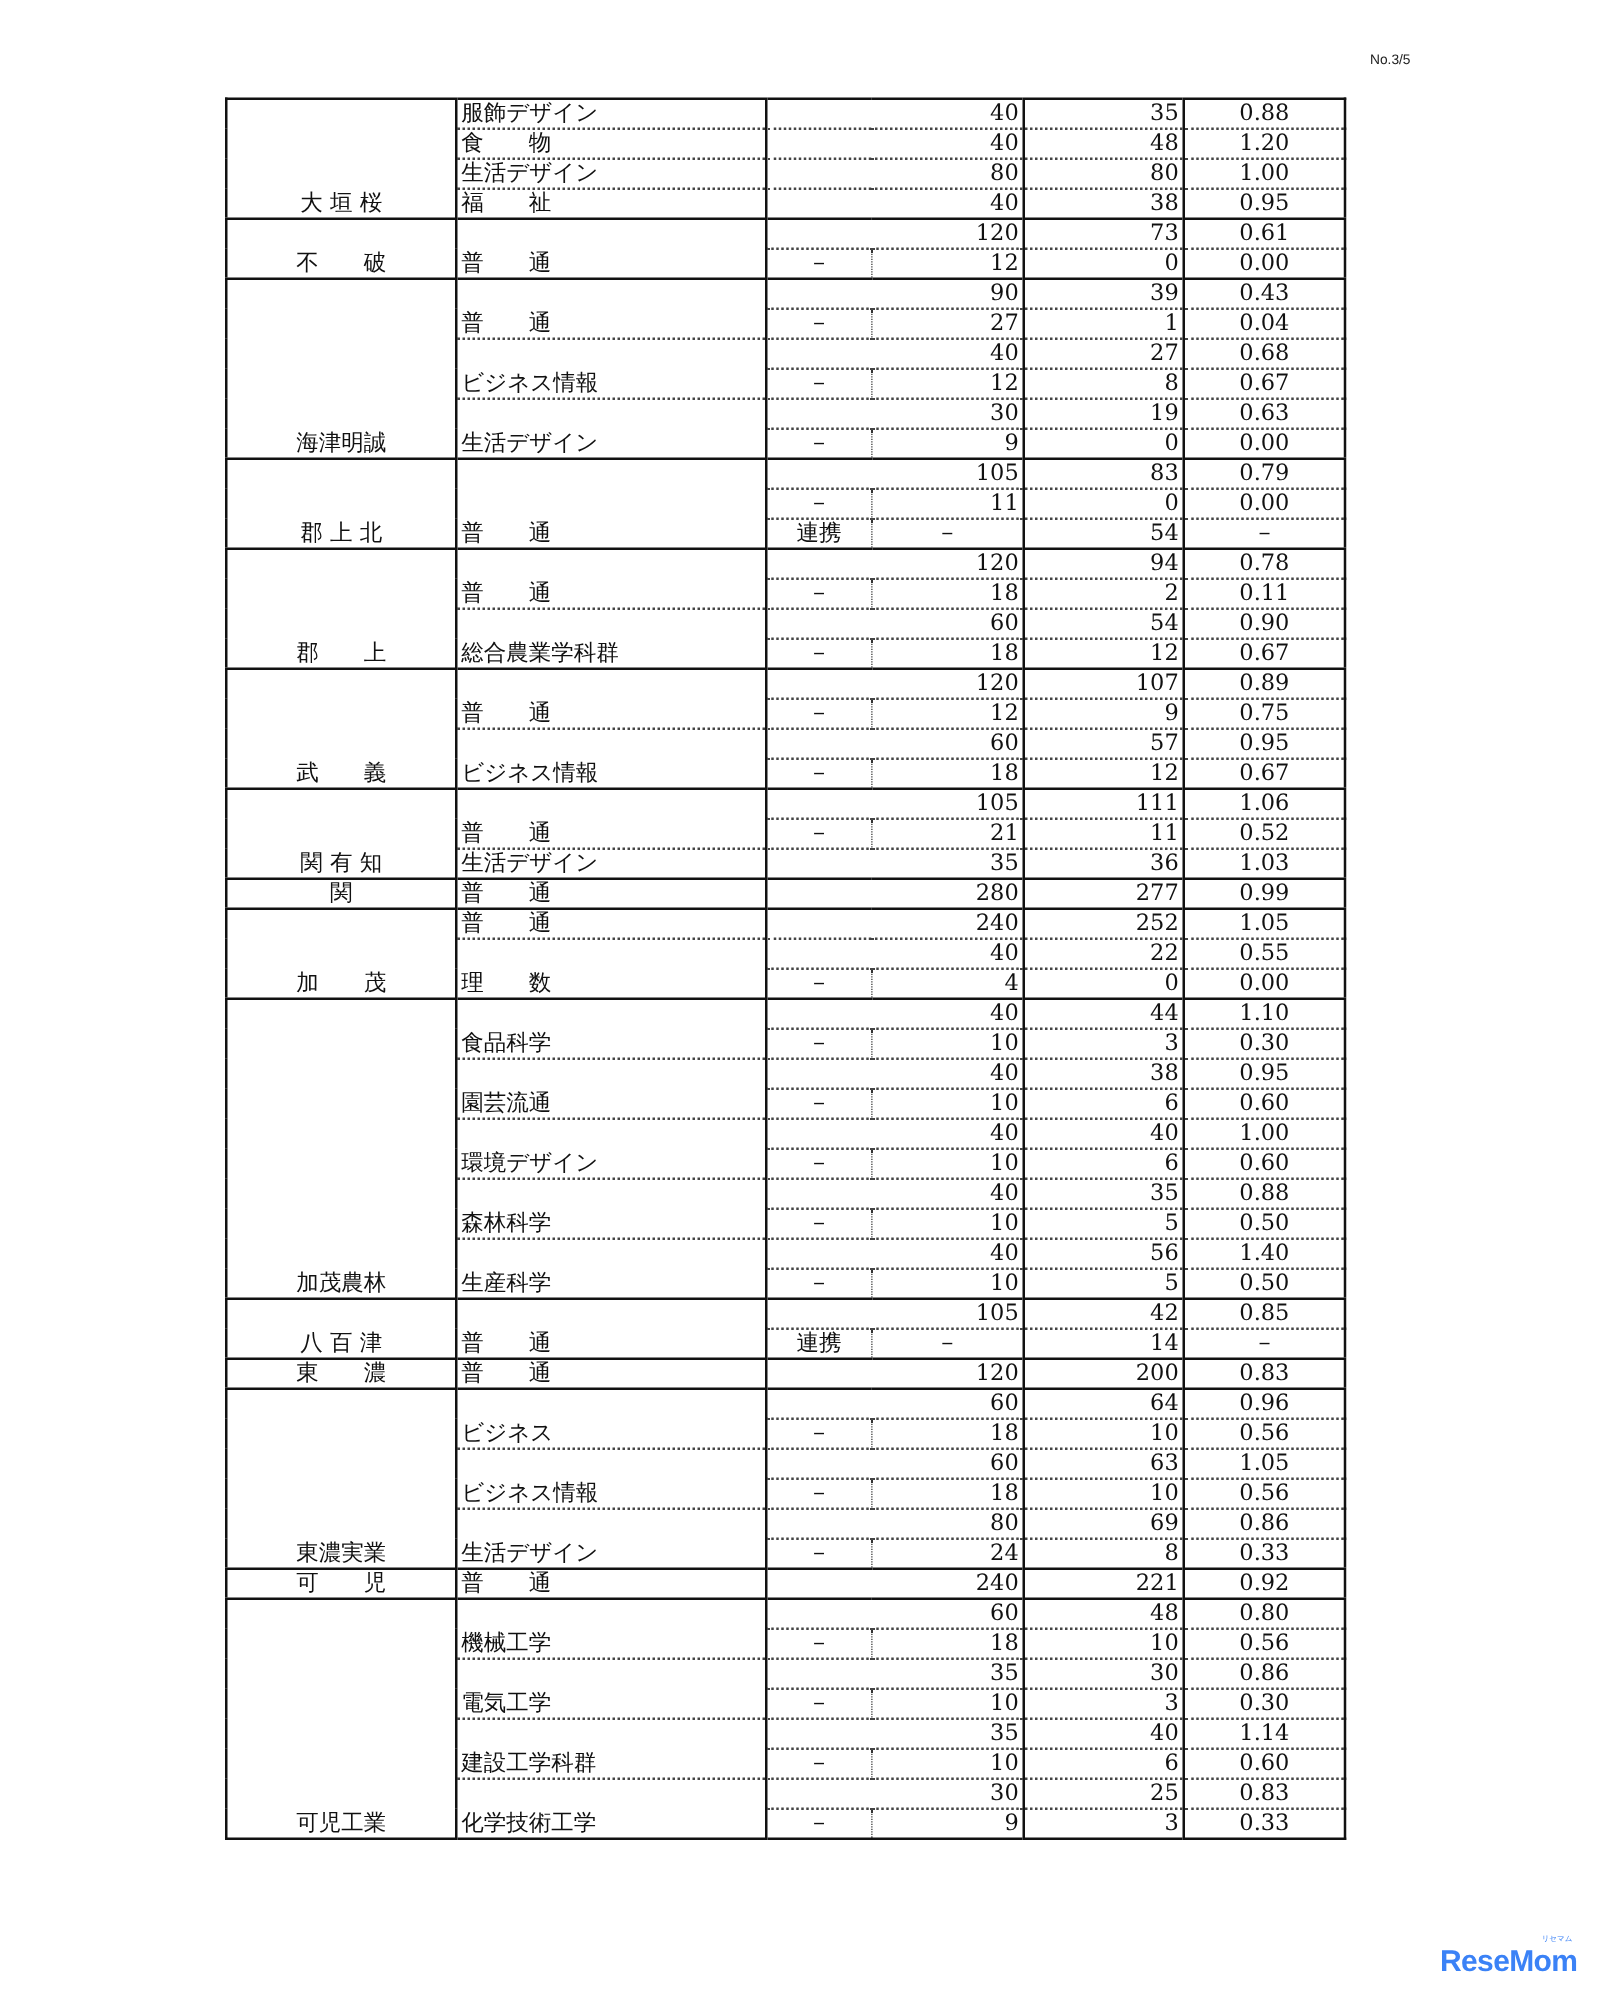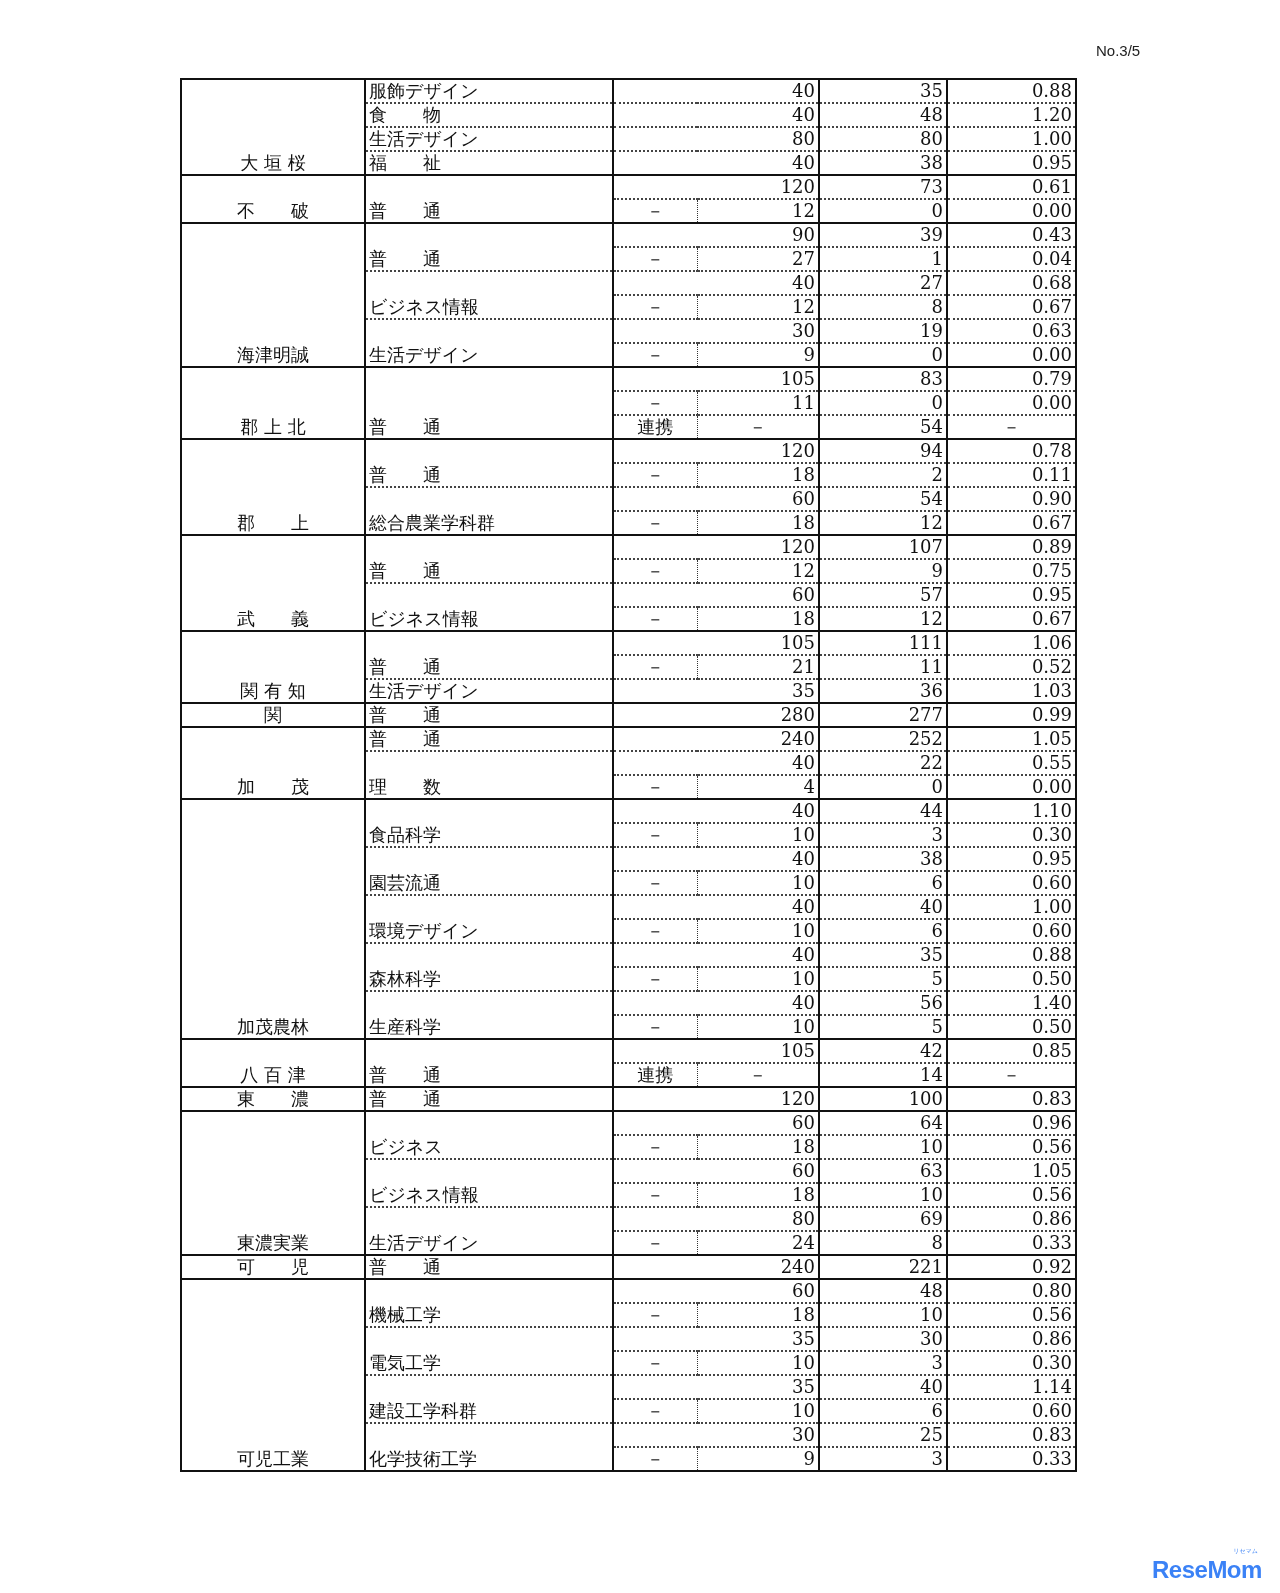--- a/index.html
+++ b/index.html
@@ -1,30 +1,30 @@
 <!DOCTYPE html>
 <html><head>
 <meta charset="utf-8">
 <style>
   html, body { margin: 0; padding: 0; background: #ffffff; }
   body { width: 1280px; height: 1593px; position: relative; overflow: hidden;
          font-family: "DejaVu Serif", "Liberation Serif", serif; color: #111; }
-  .page-no { position: absolute; top: 42px; left: 1096px; font-family: "Liberation Sans", sans-serif; font-size: 15px; color: #222; }
+  .page-no { position: absolute; top: 42px; left: 1096px; font-family: "Liberation Sans", sans-serif; font-size: 11px; color: #222; }
   .logo { position: absolute; top: 1556px; left: 1152px; font-family: "Liberation Sans", sans-serif; font-weight: bold; font-size: 24px; color: #3b82f6; letter-spacing: -0.5px; }
   .logo small { position: absolute; top: -9px; right: 4px; font-size: 6px; font-weight: normal; letter-spacing: 0; }
   table.grid { position: absolute; top: 78px; left: 180px; border-collapse: collapse; table-layout: fixed; width: 895px; border: 2px solid #111; }
   table.grid td { height: 22px; padding: 0 3px; font-size: 18px; line-height: 22px; white-space: nowrap; overflow: hidden; vertical-align: bottom; }
   td.school { border-right: 2px solid #111; vertical-align: top; padding-left: 5px; text-align: center; }
   td.course { border-right: 2px solid #111; vertical-align: top; padding-left: 5px; margin-left: 24px; }
   td.sub { text-align: center; border-right: 1px dotted #333; }
   td.sub.empty { border-right: none; }
   td.cap { text-align: right; border-right: 2px solid #111; padding-right: 10px; }
   td.cap.dash { text-align: center; }
   td.app { text-align: right; border-right: 2px solid #111; padding-right: 10px; }
-  td.ratio { text-align: right; padding-right: 4px; }
+  td.ratio { text-align: center; padding-right: 4px; }
   td.ratio.dash { text-align: center; }
   tr.dot td.numcell, tr.dot td.sub { border-top: 2px dotted #444; }
   tr.cdot td.course { border-top: 2px dotted #444; }
   tr.solid td { border-top: 2px solid #111; }
 </style>
 </head>
 <body>
 
 <div class="page-no">No.3/5</div>
 
@@ -323,21 +323,21 @@
         <td class="sub numcell">連携</td>
         <td class="cap dash numcell">－</td>
         <td class="app numcell">14</td>
         <td class="ratio dash numcell">－</td>
       </tr>
       <tr class="solid">
         <td class="school" rowspan="1">東　　濃</td>
         <td class="course" rowspan="1">普　　通</td>
         <td class="sub empty numcell"></td>
         <td class="cap numcell">120</td>
-        <td class="app numcell">100</td>
+        <td class="app numcell">200</td>
         <td class="ratio numcell">0.83</td>
       </tr>
       <tr class="solid">
         <td class="school" rowspan="6">東濃実業</td>
         <td class="course" rowspan="2">ビジネス</td>
         <td class="sub empty numcell"></td>
         <td class="cap numcell">60</td>
         <td class="app numcell">64</td>
         <td class="ratio numcell">0.96</td>
       </tr>

